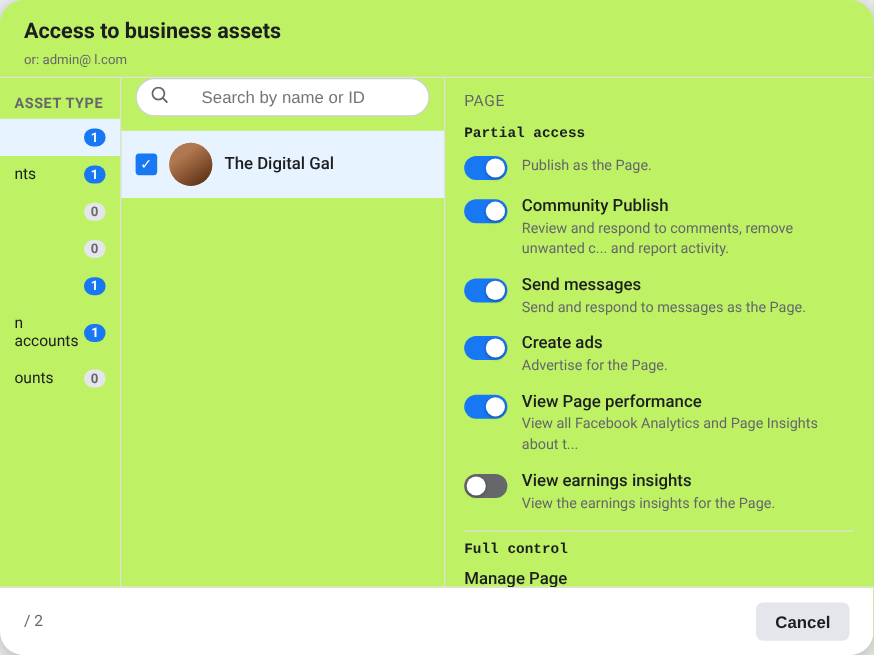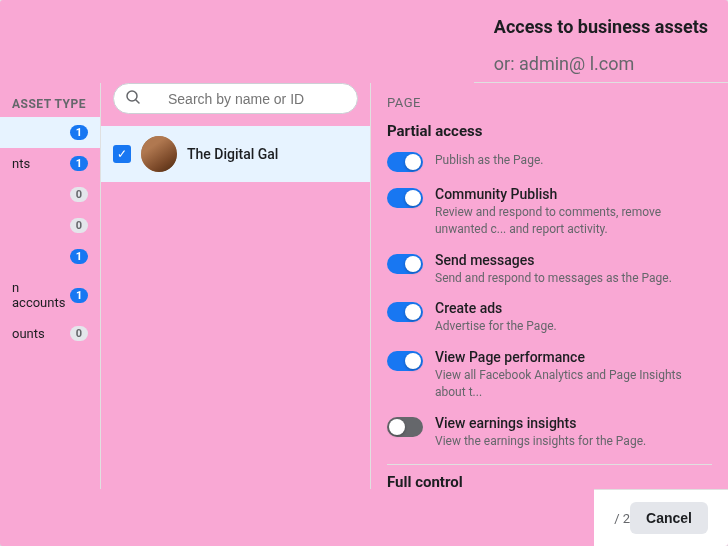--- a/index.html
+++ b/index.html
@@ -8,44 +8,43 @@
       font-size: 14px;
       background: #f0f2f5;
       display: flex;
       align-items: center;
       justify-content: center;
       width: 728px;
       height: 546px;
       overflow: hidden;
     }
     .modal {
-      background: #f9a8d4;
+      background: #bef264;
       width: 728px;
       height: 546px;
       display: flex;
       flex-direction: column;
       box-shadow: 0 4px 20px rgba(0,0,0,0.3);
-      border-radius: 3px;
+      border-radius: 20px;
       overflow: hidden;
       position: relative;
-      align-items: flex-end;
     }
     .modal-header {
       padding: 16px 20px 8px;
       border-bottom: 1px solid #e0e0e0;
     }
     .modal-title {
       font-size: 18px;
       font-weight: 700;
       color: #1c1e21;
     }
     .modal-subtitle {
-      font-size: 18px;
-      color: #65676b;
-      margin-top: 16px;
+      font-size: 11px;
+      color: #65676b;
+      margin-top: 6px;
     }
     .modal-body {
       display: flex;
       flex: 1;
       overflow: hidden;
     }
     
     .asset-type-panel {
       width: 101px;
       border-right: 1px solid #e0e0e0;
@@ -185,24 +184,25 @@
     }
     .permissions-panel-header {
       font-size: 13px;
       font-weight: 400;
       color: #65676b;
       text-transform: uppercase;
       letter-spacing: 0.5px;
       margin-bottom: 12px;
     }
     .permissions-section-title {
-      font-size: 15px;
+      font-size: 12px;
       font-weight: 700;
       color: #1c1e21;
       margin: 8px 0 10px;
+      font-family: Liberation Mono, monospace;
     }
     .permission-item {
       display: flex;
       align-items: flex-start;
       margin-bottom: 14px;
     }
     .toggle {
       width: 36px;
       height: 20px;
       border-radius: 10px;

